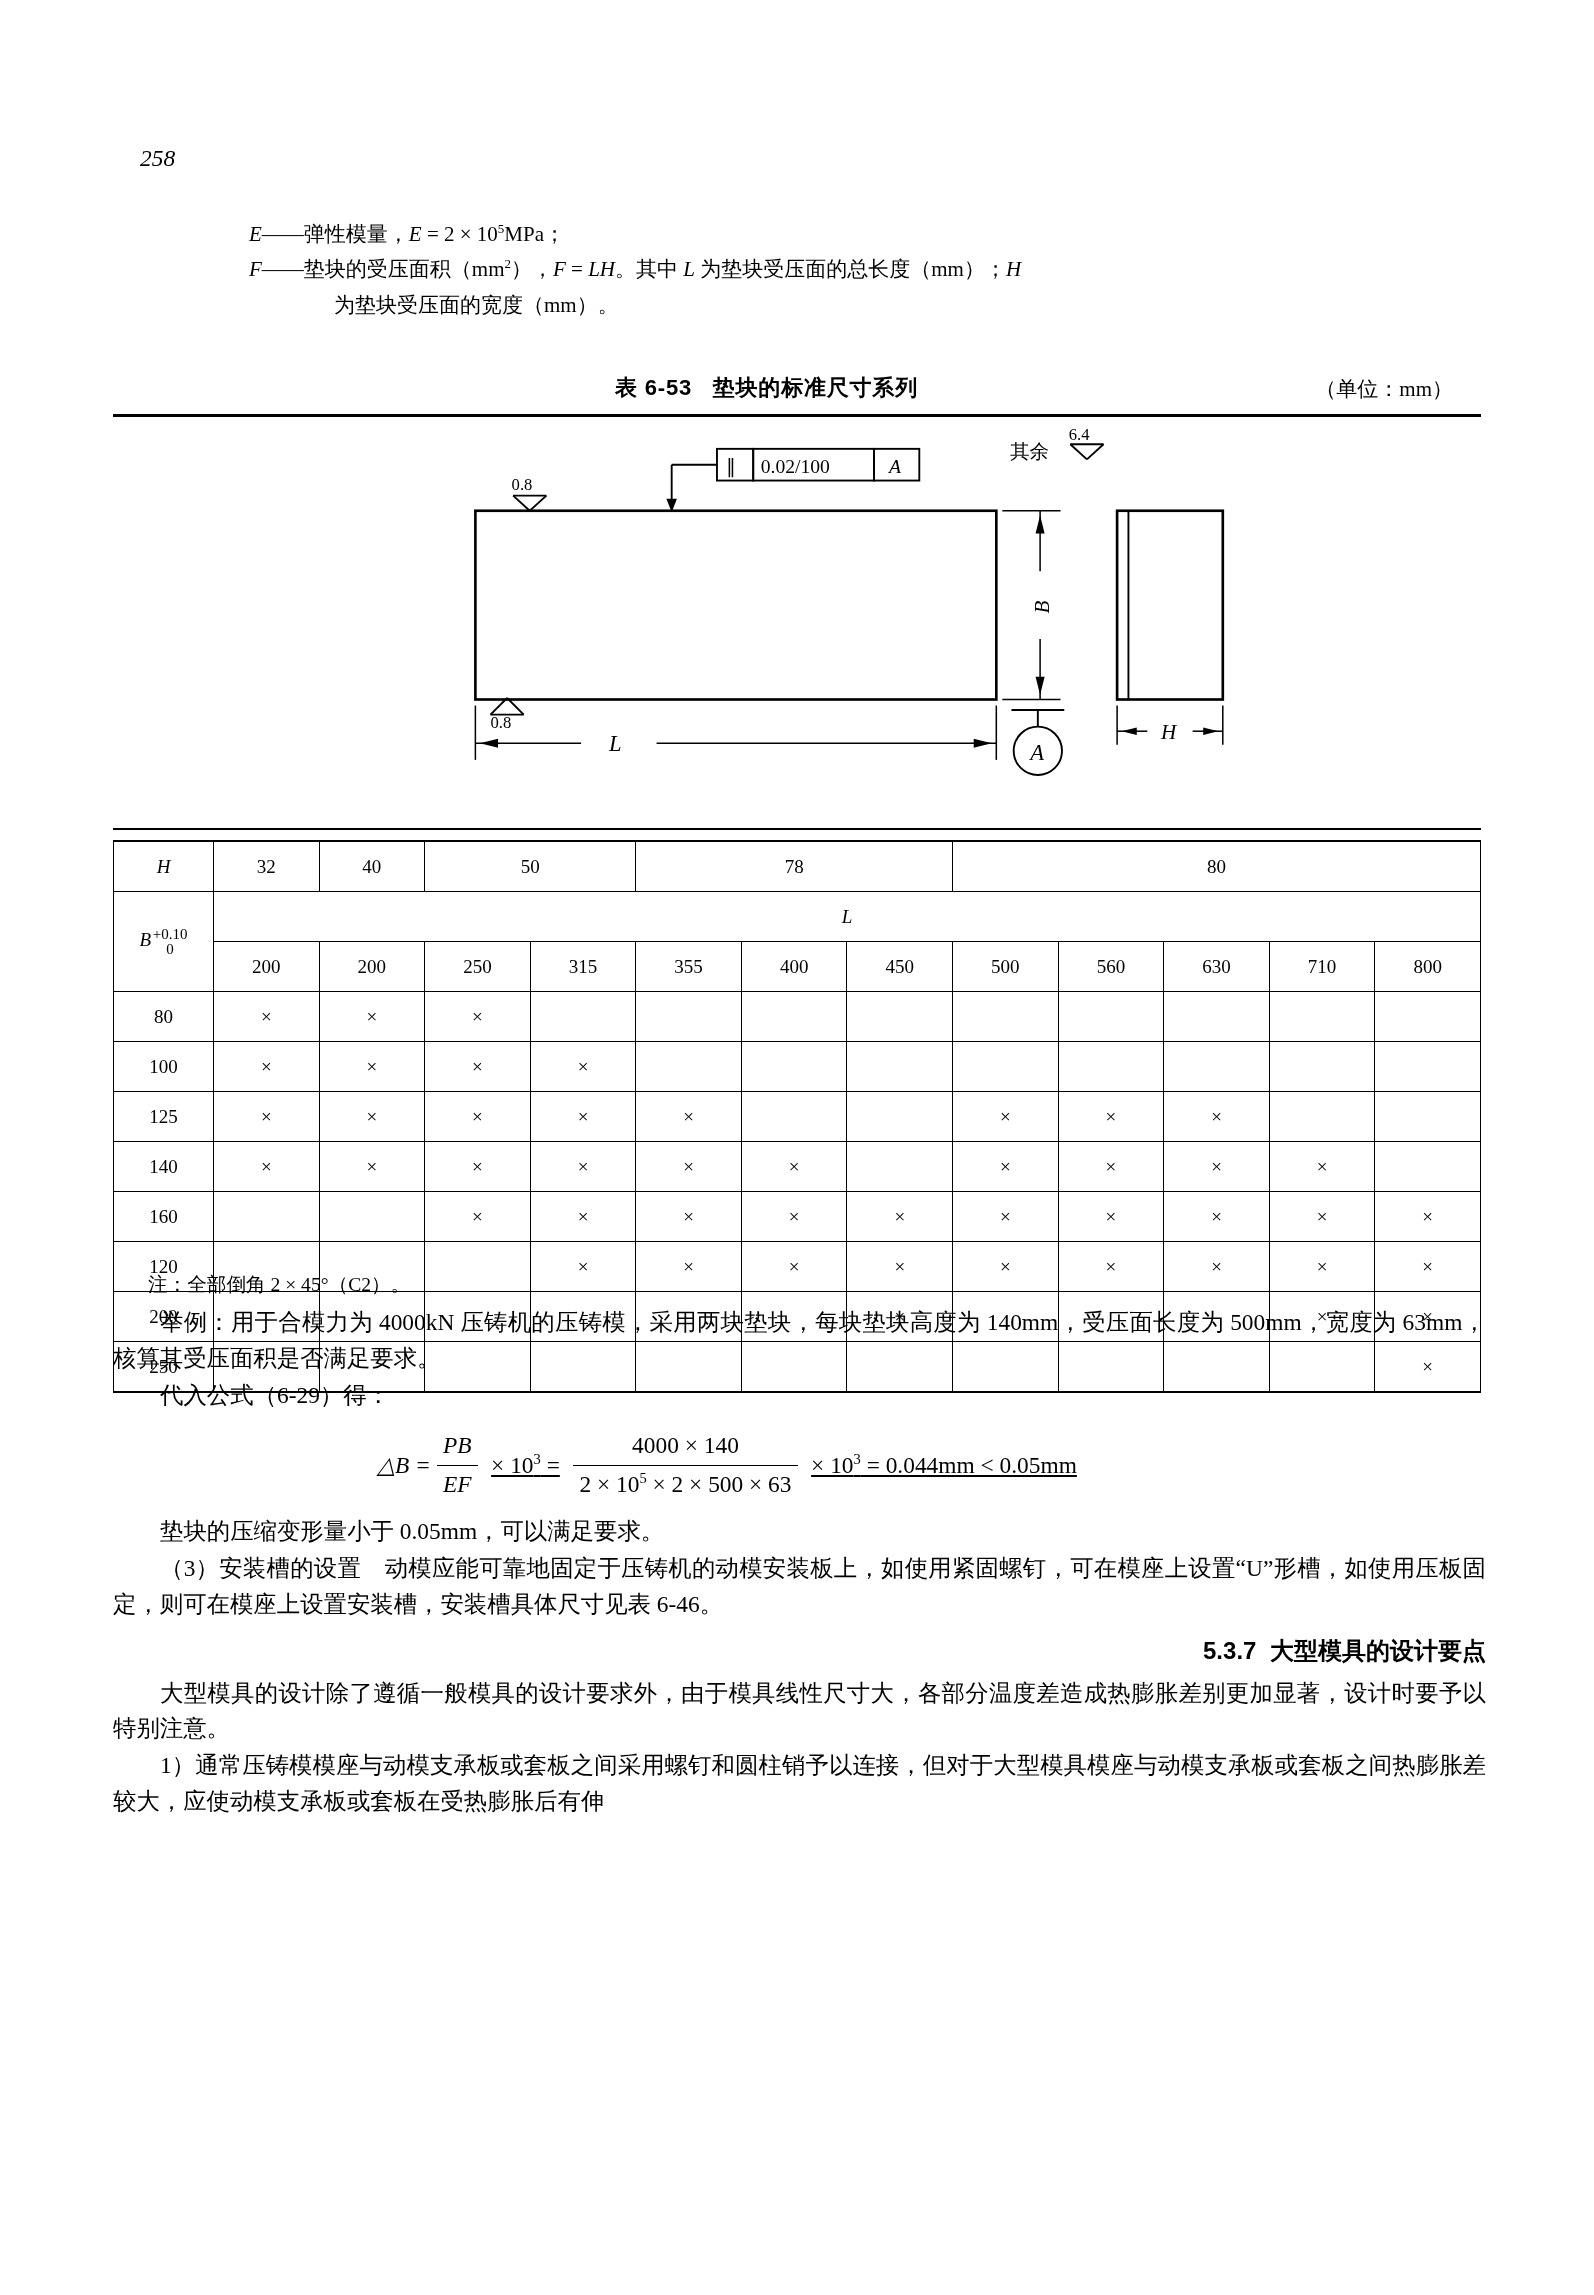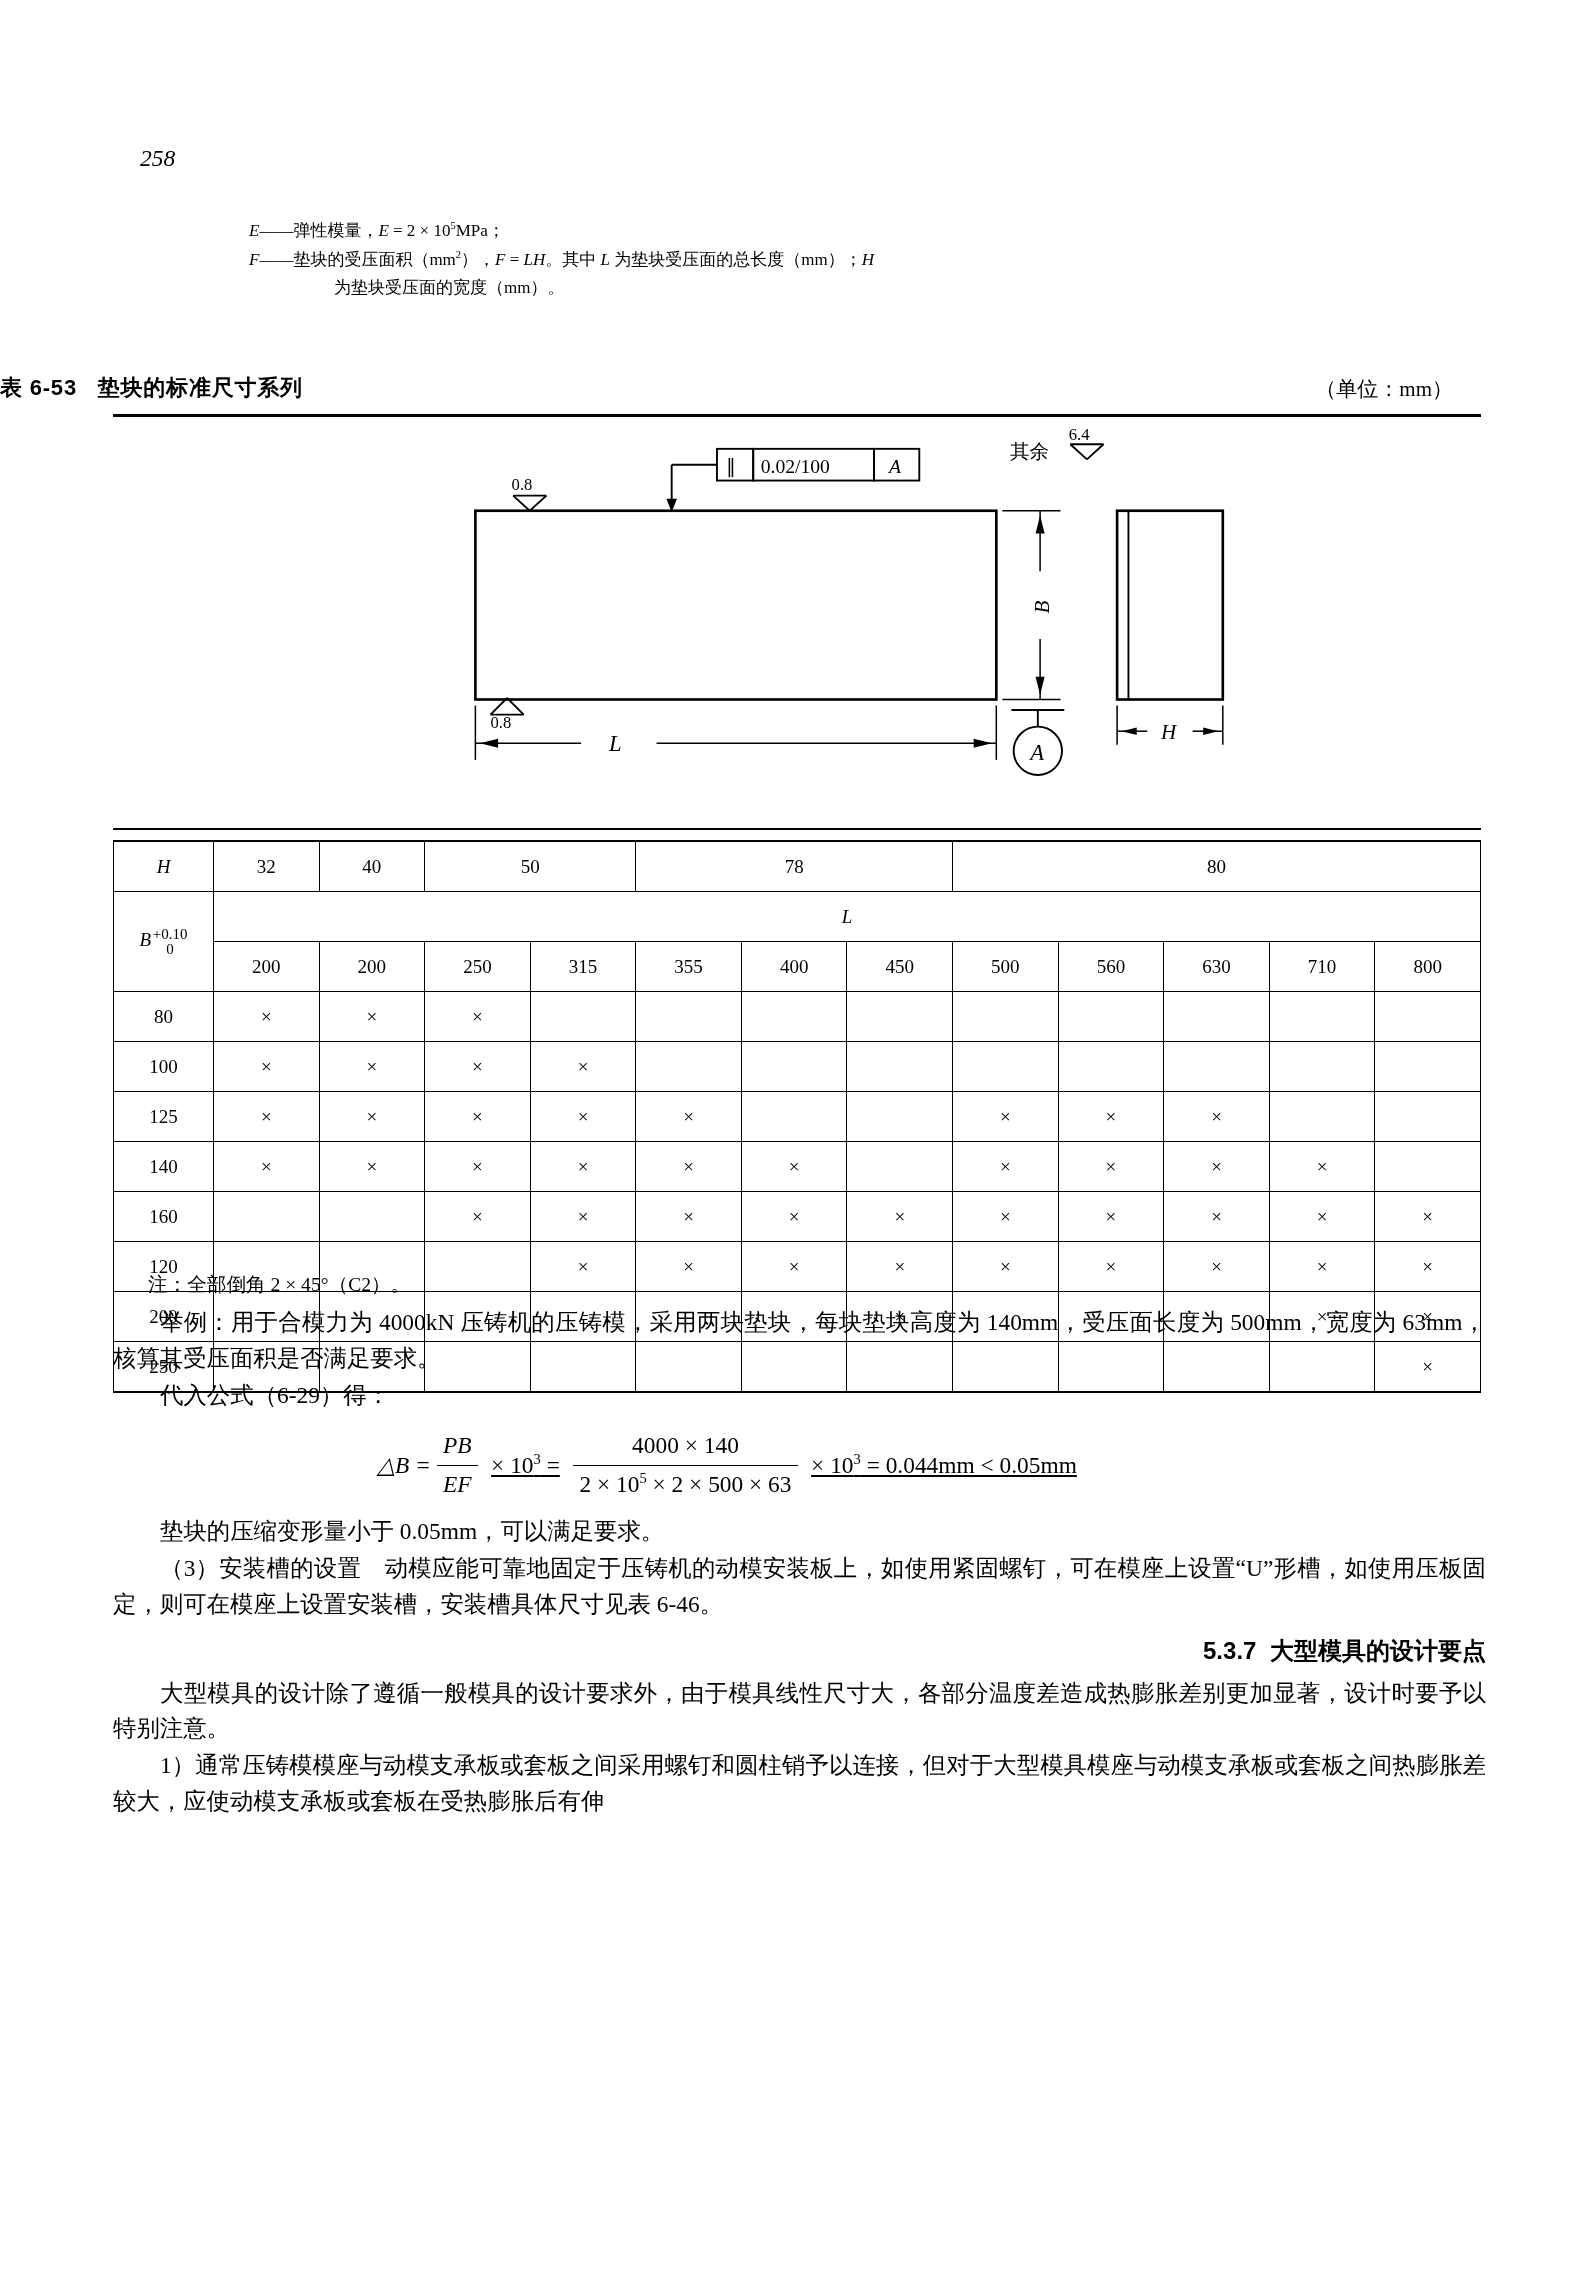--- a/index.html
+++ b/index.html
@@ -29,34 +29,35 @@
     font-style: italic;
     font-family: "Liberation Serif", serif;
   }
 
   
   .deflist {
     position: absolute;
     left: 249px;
     top: 217px;
     width: 1253px;
-    font-size: 17px;
+    font-size: 21px;
     line-height: 1.68;
   }
   .deflist .row { white-space: nowrap; }
   .deflist .indent { padding-left: 85px; }
   i.v { font-style: italic; font-family: "Liberation Serif", serif; }
   sup { font-size: 0.62em; vertical-align: super; }
 
   
   .tbl-caption {
     position: absolute;
     top: 373px;
     left: 0;
     width: 1533px;
+    text-align: center;
     font-size: 22px;
     font-weight: bold;
     font-family: "Liberation Sans", sans-serif;
   }
   .tbl-caption .cap-inner { letter-spacing: 0.8px; }
   .unit-note {
     position: absolute;
     top: 375px;
     right: 142px;
     font-size: 21px;

